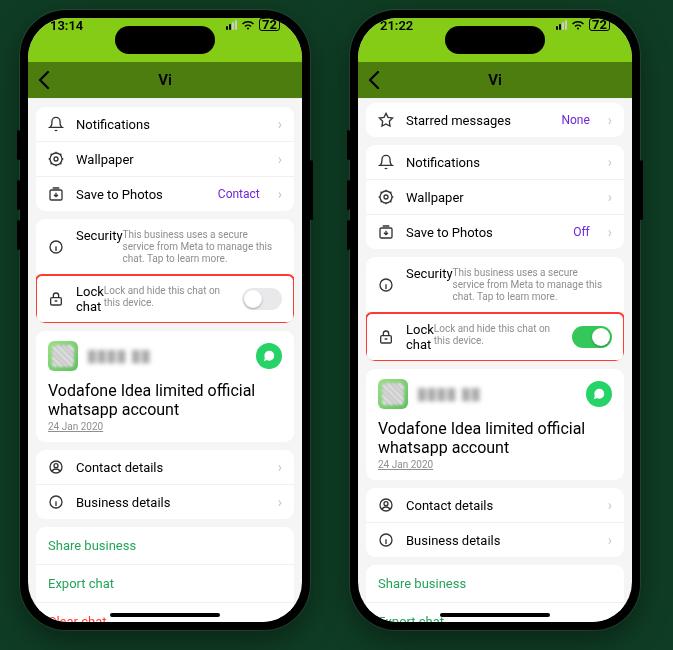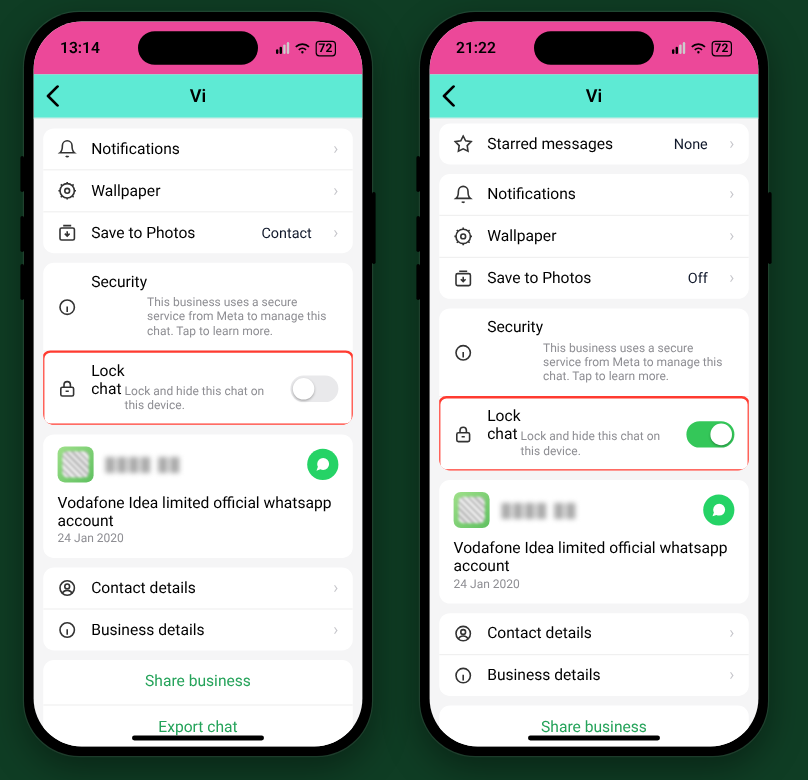--- a/index.html
+++ b/index.html
@@ -50,42 +50,42 @@
     width: 100px;
     height: 28px;
     background: #000;
     border-radius: 16px;
     z-index: 10;
   }
   .status-bar {
     height: 44px;
     display: flex;
     justify-content: space-between;
-    align-items: center;
+    align-items: flex-start;
     padding: 0 22px;
     font-size: 13px;
     font-weight: 600;
     color: #000;
-    background:#ec4899;
+    background:#84cc16;
   }
   .status-right { display:flex; align-items:center; gap:4px; }
   .signal { display:flex; align-items:flex-end; gap:1px; }
   .bar { width:2px; background:#000; border-radius:1px; }
   .bar.off { background:#ccc; }
   .wifi svg { display:block; }
-  .battery { border:1px solid #000; border-radius:3px; font-size:10px; font-weight:700; padding:0 2px; line-height:11px;}
+  .battery { border:1px solid #000; border-radius:3px; font-size:13px; font-weight:700; padding:0 2px; line-height:11px;}
   .nav-header {
     height: 36px;
     display: flex;
     align-items: center;
     justify-content: center;
     position: relative;
     font-size: 15px;
     font-weight: 600;
-    background:#5eead4;
+    background:#4d7c0f;
     border-bottom:1px solid #eee;
   }
   .back-arrow {
     position: absolute;
     left: 10px;
     font-size: 22px;
     line-height: 1;
   }
   .content {
     flex: 1;
@@ -103,40 +103,40 @@
     display: flex;
     align-items: center;
     padding: 9px 12px;
     gap: 12px;
     position: relative;
     border-bottom: 1px solid #f0f0f0;
   }
   .row:last-child { border-bottom: none; }
   .row .icon { width: 16px; height:16px; display:flex; align-items:center; justify-content:center; color:#333; }
   .row .label { flex:1; color:#000; font-size:13px; }
-  .row .sub { color:#8e8e93; font-size:10px; line-height:1.2; margin-top:19px;}
+  .row .sub { color:#8e8e93; font-size:10px; line-height:1.2; margin-top:1px;}
   .row .labels { flex:1; display:flex; flex-direction:row; }
-  .row .value { color:#0f172a; font-size:12px; margin-right:6px;}
+  .row .value { color:#6d28d9; font-size:12px; margin-right:6px;}
   .chev { color:#c7c7cc; font-size:14px; }
   .highlight { outline: 2px solid #ff3b30; outline-offset:-1px; border-radius:6px; }
   .toggle { width:40px; height:22px; border-radius:11px; position:relative; }
   .toggle .knob { position:absolute; width:18px; height:18px; background:#fff; border-radius:50%; top:2px; box-shadow:0 1px 2px rgba(0,0,0,0.3);}
   .toggle.off { background:#e9e9eb; }
   .toggle.off .knob { left:2px; }
   .toggle.on { background:#34c759; }
   .toggle.on .knob { right:2px; }
   .biz-row { padding:10px 12px; display:flex; align-items:center; gap:10px; }
   .biz-avatar { width:30px; height:30px; border-radius:6px; background:linear-gradient(135deg,#9fe08a,#5fc060); position:relative;}
   .biz-avatar::after{content:""; position:absolute; inset:4px; background:repeating-linear-gradient(45deg,#bbb,#bbb 2px,#eee 2px,#eee 4px); filter:blur(1px); border-radius:4px;}
   .chat-bubble { width:26px; height:26px; background:#25d366; border-radius:50%; display:flex; align-items:center; justify-content:center;}
   .chat-bubble svg { fill:#fff; }
   .biz-name-line { filter:blur(2px); color:#aaa; font-size:11px; letter-spacing:2px;}
-  .biz-desc { font-size:13px; color:#000; padding:0 12px 2px;}
-  .biz-date { font-size:10px; color:#8e8e93; padding:0 12px 10px;}
-  .action-green { color:#25a35a; font-size:13px; padding:11px 12px; border-bottom:1px solid #f0f0f0;text-align:center;}
+  .biz-desc { font-size:16px; color:#000; padding:0 12px 2px;}
+  .biz-date { font-size:10px; color:#8e8e93; padding:0 12px 10px;text-decoration:underline;}
+  .action-green { color:#25a35a; font-size:13px; padding:11px 12px; border-bottom:1px solid #f0f0f0;}
   .action-red { color:#ff3b30; font-size:13px; padding:11px 12px; border-bottom:1px solid #f0f0f0;}
   .action-green:last-child, .action-red:last-child { border-bottom:none; }
   .home-indicator { position:absolute; bottom:5px; left:50%; transform:translateX(-50%); width:110px; height:4px; border-radius:3px; background:#000;}
   svg { display:block; }
 </style>
 </head>
 <body>
 
 <div class="phone">
   <div class="screen">

